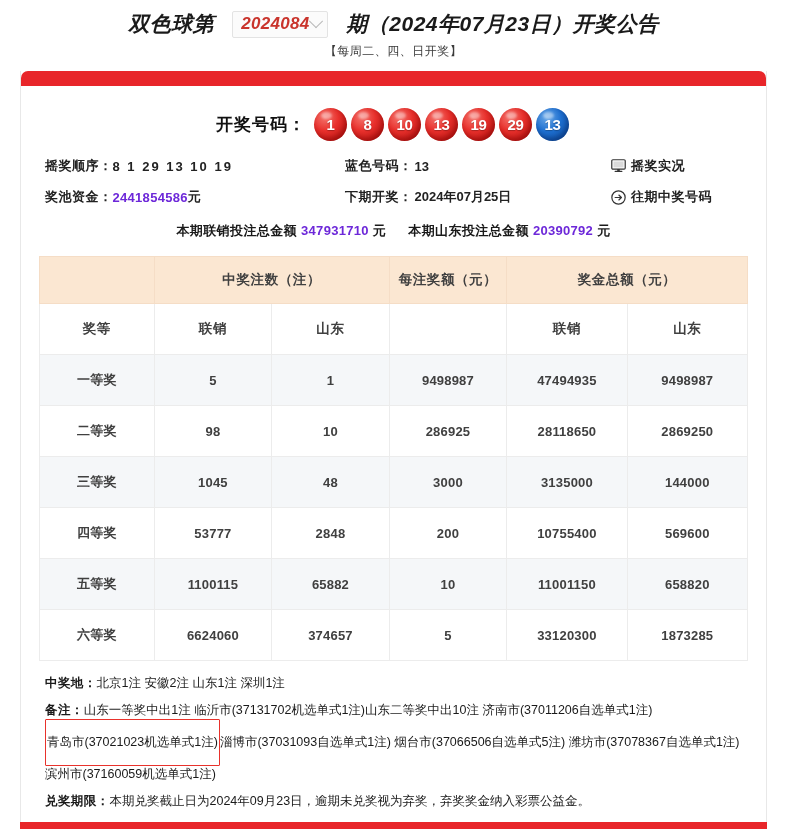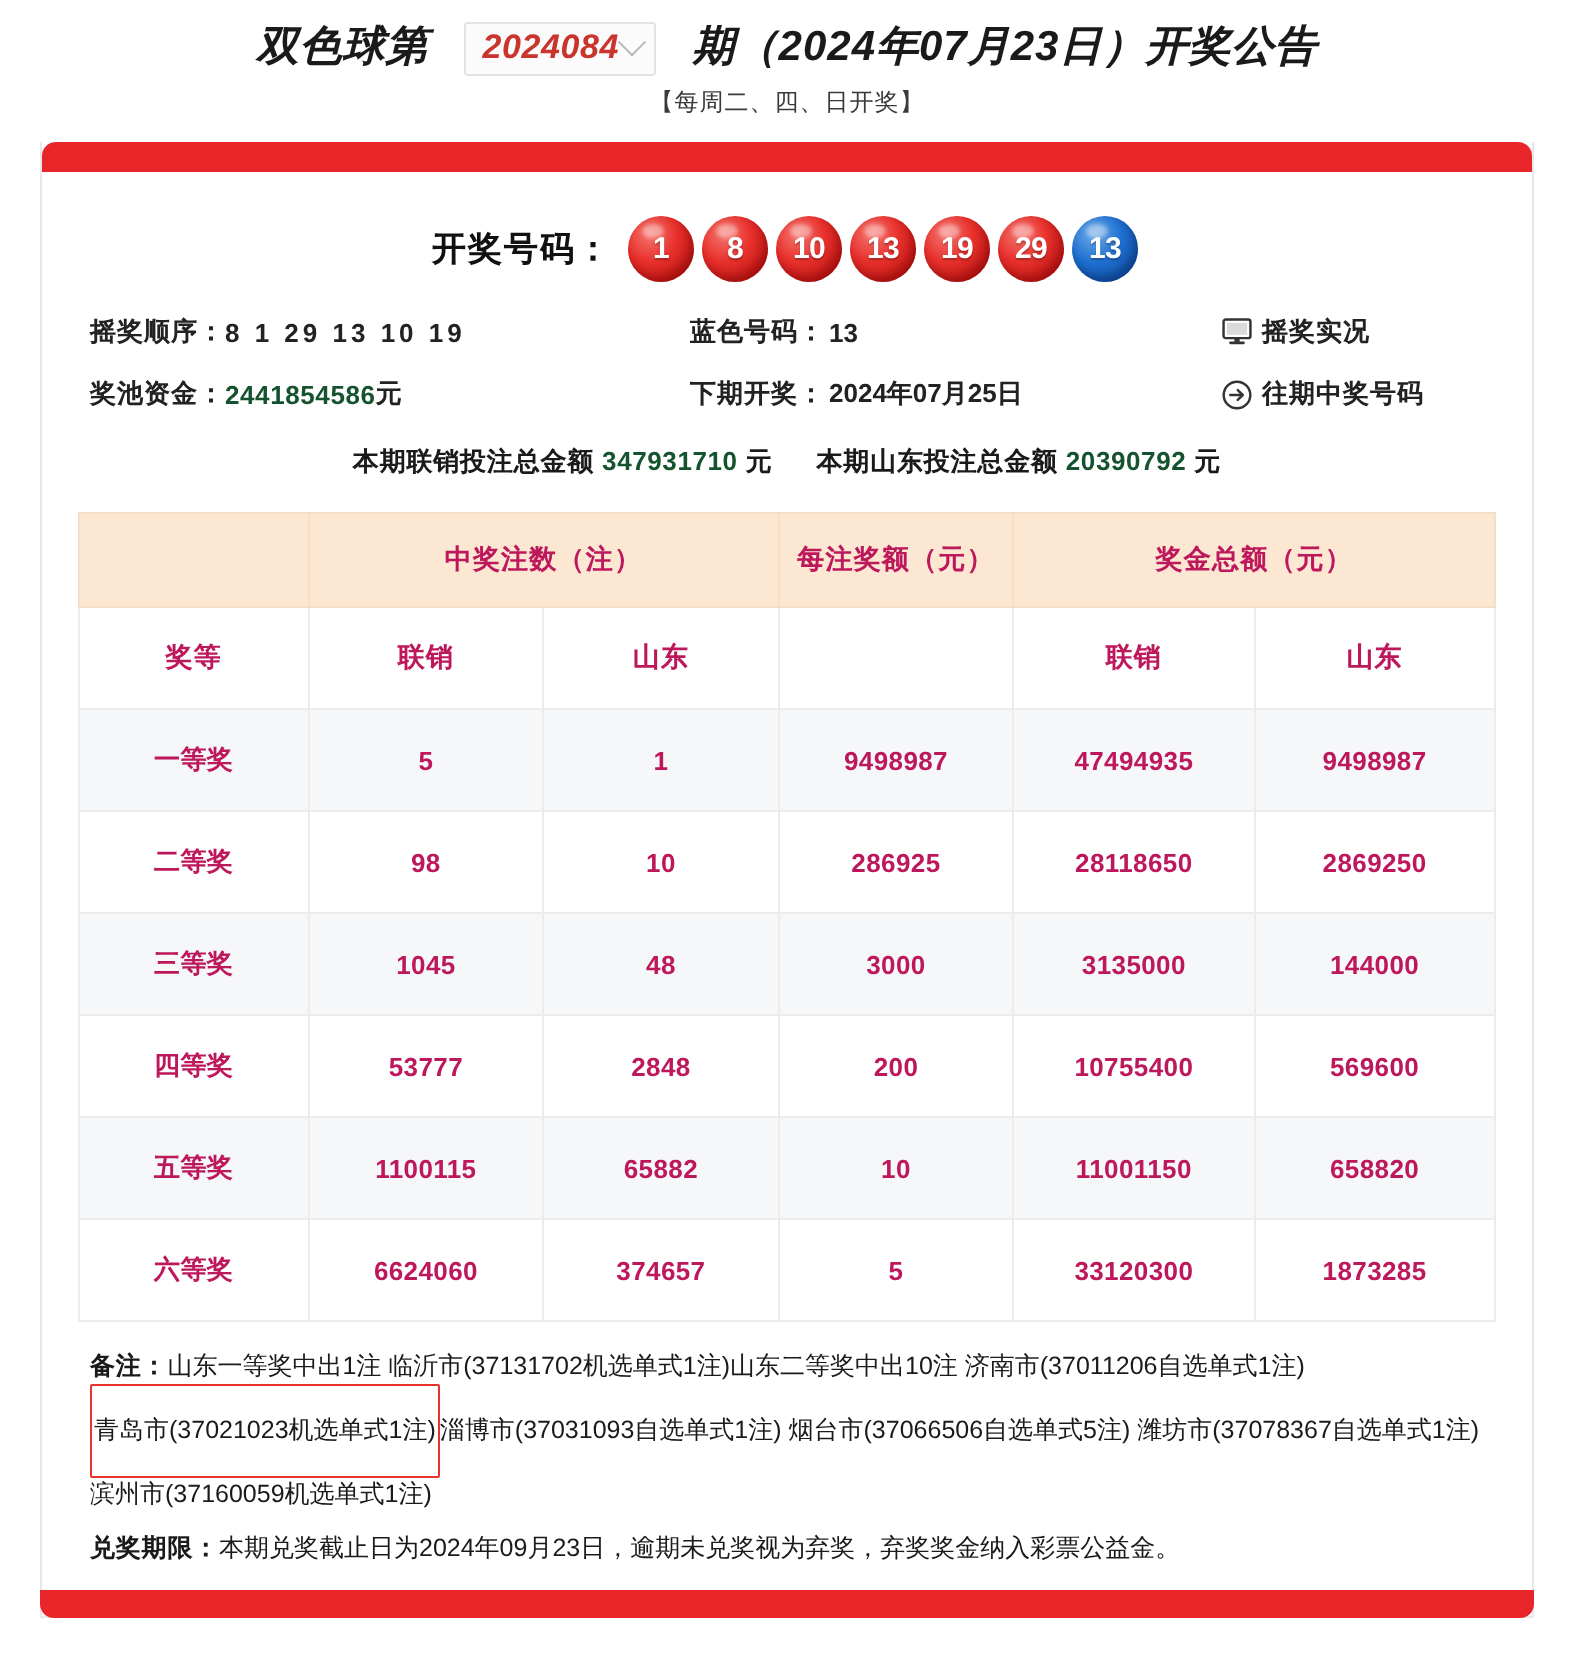--- a/index.html
+++ b/index.html
@@ -137,21 +137,21 @@
     grid-template-columns: 300px 250px 1fr;
     row-gap: 13px;
     font-size: 13px;
     color: #222;
     padding: 8px 6px 0 6px;
   }
   .info-cell { display: flex; align-items: center; white-space: nowrap; }
   .info-k { font-weight: bold; letter-spacing: .5px; }
   .info-v { margin-left: 2px; font-weight: bold; }
   .seq { letter-spacing: 2px; font-weight: bold; }
-  .red-val { color: #14532d; font-weight: bold; letter-spacing: .3px; }
+  .red-val { color: #6d28d9; font-weight: bold; letter-spacing: .3px; }
   .unit { color: #222; font-weight: bold; }
   .link-cell {
     display: flex;
     align-items: center;
     justify-content: flex-start;
     padding-left: 16px;
   }
   .link-cell .lbl { font-weight: bold; font-size: 13px; letter-spacing: .5px; }
   .ic { margin-right: 5px; display: inline-flex; flex: 0 0 auto; }
 
@@ -170,21 +170,21 @@
     width: 100%;
     border-collapse: collapse;
     margin-top: 16px;
     font-size: 13px;
     table-layout: fixed;
   }
   table.prize th, table.prize td {
     border: 1px solid #ececec;
     text-align: center;
     font-weight: bold;
-    color: #be185d;
+    color: #404040;
   }
   .th-top {
     background: #fbe7d2;
     height: 44px;
     font-size: 13.5px;
     letter-spacing: .6px;
     border-color: #f5ddc6 !important;
   }
   .th-sub {
     background: #ffffff;
@@ -385,20 +385,23 @@
           <td>6624060</td>
           <td>374657</td>
           <td>5</td>
           <td>33120300</td>
           <td>1873285</td>
         </tr>
       </tbody>
     </table>
 
     <div class="notes">
+      <div class="note-line">
+        <span class="note-k">中奖地：</span><span class="note-body">北京1注 安徽2注 山东1注 深圳1注</span>
+      </div>
       <div class="remark-block">
         <span class="note-k">备注：</span><span class="note-body">山东一等奖中出1注 临沂市(37131702机选单式1注)山东二等奖中出10注 济南市(37011206自选单式1注)</span><span class="hl">青岛市(37021023机选单式1注)</span><span class="note-body">淄博市(37031093自选单式1注) 烟台市(37066506自选单式5注) 潍坊市(37078367自选单式1注) 滨州市(37160059机选单式1注)</span>
       </div>
       <div class="note-line">
         <span class="note-k">兑奖期限：</span><span class="note-body">本期兑奖截止日为2024年09月23日，逾期未兑奖视为弃奖，弃奖奖金纳入彩票公益金。</span>
       </div>
     </div>
 
     <div class="card-bottombar"></div>
   </div>

